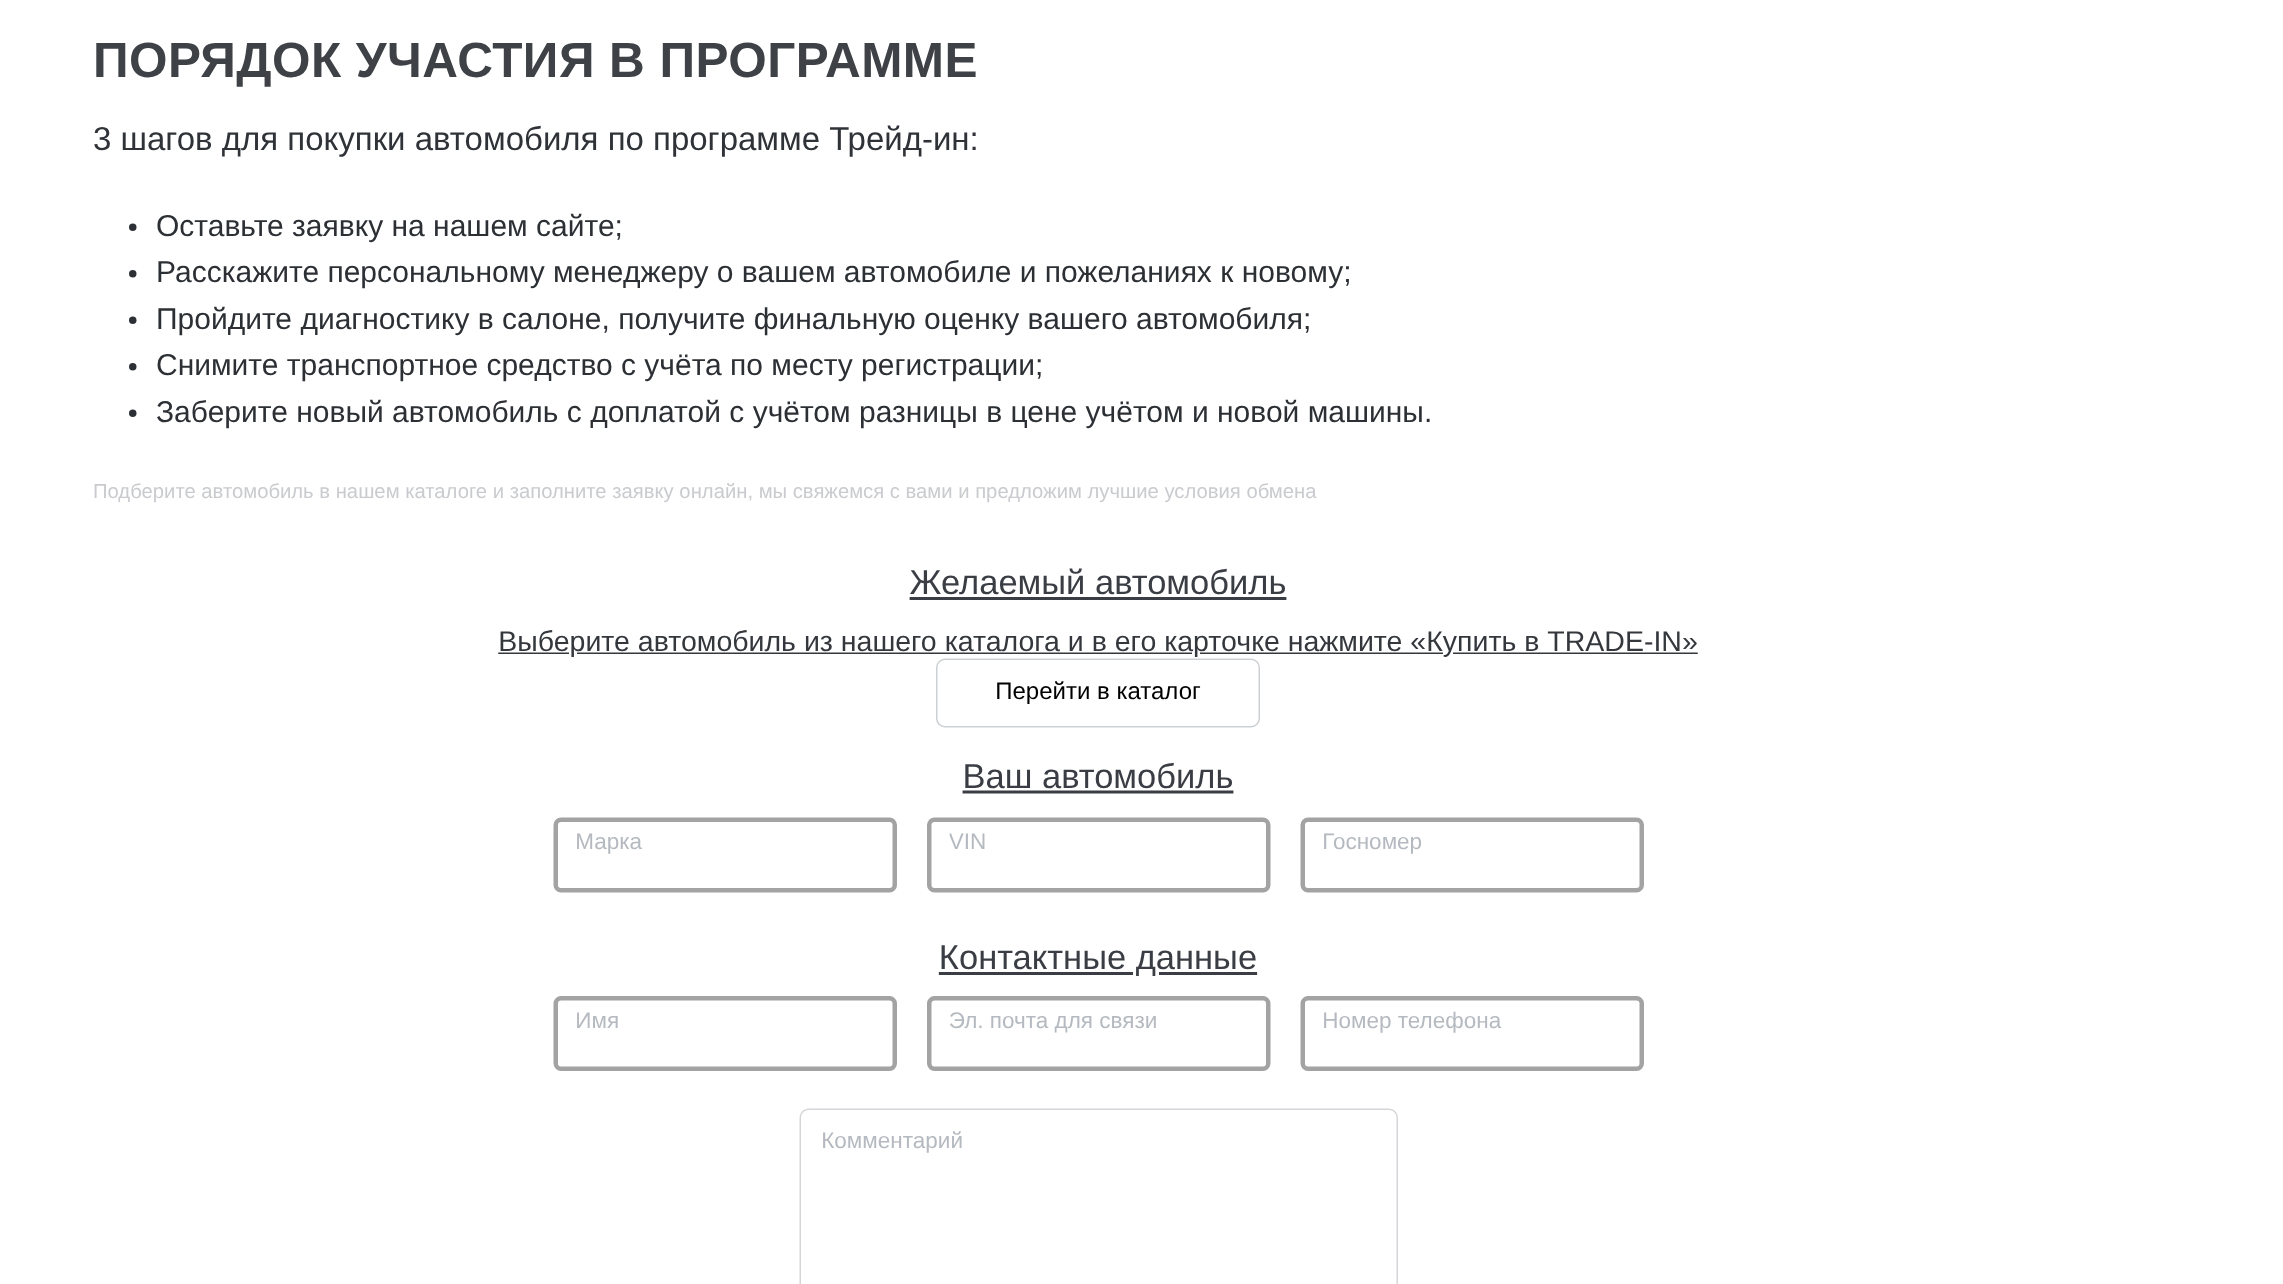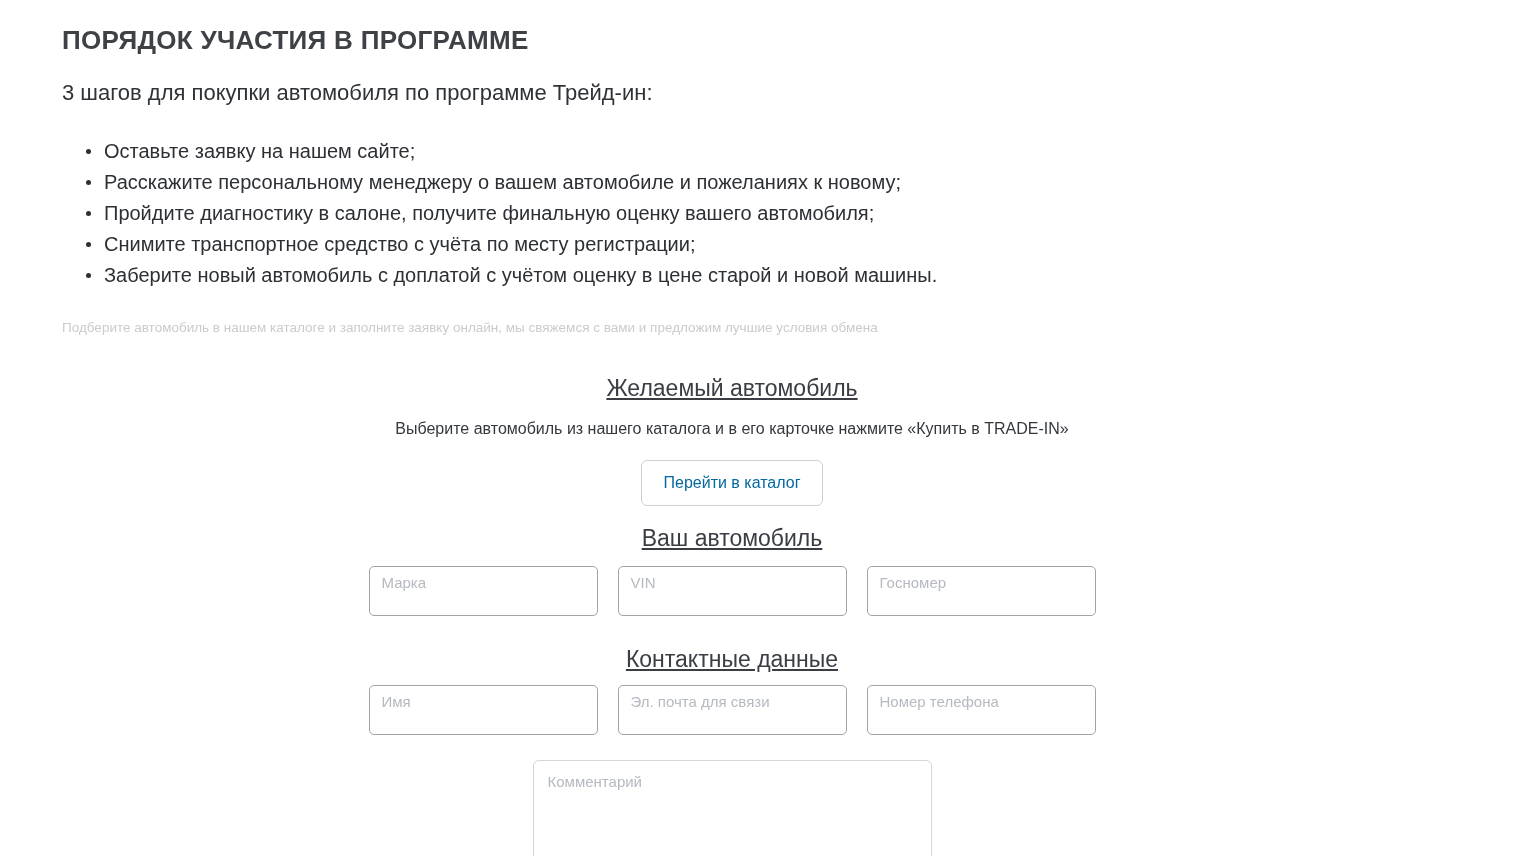--- a/index.html
+++ b/index.html
@@ -6,21 +6,21 @@
   html, body {
     margin: 0; padding: 0;
     width: 1522px; height: 856px;
     background: #ffffff;
     overflow: hidden;
     font-family: "Liberation Sans", sans-serif;
   }
   .intro { margin-left: 62px; }
   .page-title {
     margin: 22px 0 0 0;
-    font-size: 26px; line-height: 36px;
+    font-size: 33px; line-height: 36px;
     font-weight: 700;
     letter-spacing: 0.3px;
     color: #3e4247;
   }
   .subtitle {
     margin: 21px 0 0 0;
     font-size: 22px; line-height: 27px;
     font-weight: 400;
     color: #2f3338;
   }
@@ -57,46 +57,47 @@
   .section-heading {
     margin: 0;
     font-size: 23px; line-height: 28px;
     font-weight: 500;
     color: #3a3e44;
     text-decoration: underline;
   }
   .desired-heading { margin-top: 38px; }
   .desired-desc {
     margin: 17px 0 0 0;
-    font-size: 16px; line-height: 20px;
+    font-size: 19px; line-height: 20px;
     color: #34383d;
+    text-decoration: underline;
   }
   .catalog-btn {
-    margin-top: 21px;
-    width: 182px; height: 46px;
+    margin-top: 0;
+    width: 216px; height: 46px;
     background: #ffffff;
     border: 1px solid #cdd0d3;
     border-radius: 6px;
-    color: #0369a1;
+    color: #000000;
     font-size: 16px;
     font-family: "Liberation Sans", sans-serif;
     cursor: pointer;
   }
   .your-car-heading { margin-top: 18px; }
   .contacts-heading { margin-top: 29px; }
   .fields-row {
     display: flex;
     justify-content: center;
     gap: 20px;
   }
   .row-cars { margin-top: 14px; }
   .row-contacts { margin-top: 12px; align-items: center; }
   input.field {
     width: 229px; height: 50px;
-    border: 1px solid #a3a3a3;
+    border: 3px solid #a3a3a3;
     border-radius: 5px;
     padding: 8px 12px 26px 12px;
     font-size: 15px;
     color: #33373c;
     font-family: "Liberation Sans", sans-serif;
     outline: none;
     background: #ffffff;
   }
   textarea.comment {
     margin-top: 25px;
@@ -121,21 +122,21 @@
 <body>
 
 <section class="intro">
   <h1 class="page-title">ПОРЯДОК УЧАСТИЯ В ПРОГРАММЕ</h1>
   <p class="subtitle">3 шагов для покупки автомобиля по программе Трейд-ин:</p>
   <ul class="steps">
     <li>Оставьте заявку на нашем сайте;</li>
     <li>Расскажите персональному менеджеру о вашем автомобиле и пожеланиях к новому;</li>
     <li>Пройдите диагностику в салоне, получите финальную оценку вашего автомобиля;</li>
     <li>Снимите транспортное средство с учёта по месту регистрации;</li>
-    <li>Заберите новый автомобиль с доплатой с учётом оценку в цене старой и новой машины.</li>
+    <li>Заберите новый автомобиль с доплатой с учётом разницы в цене учётом и новой машины.</li>
   </ul>
   <p class="note">Подберите автомобиль в нашем каталоге и заполните заявку онлайн, мы свяжемся с вами и предложим лучшие условия обмена</p>
 </section>
 
 <section class="form-area">
 
   <h2 class="section-heading desired-heading">Желаемый автомобиль</h2>
   <p class="desired-desc">Выберите автомобиль из нашего каталога и в его карточке нажмите «Купить в TRADE-IN»</p>
   <button class="catalog-btn">Перейти в каталог</button>
 

